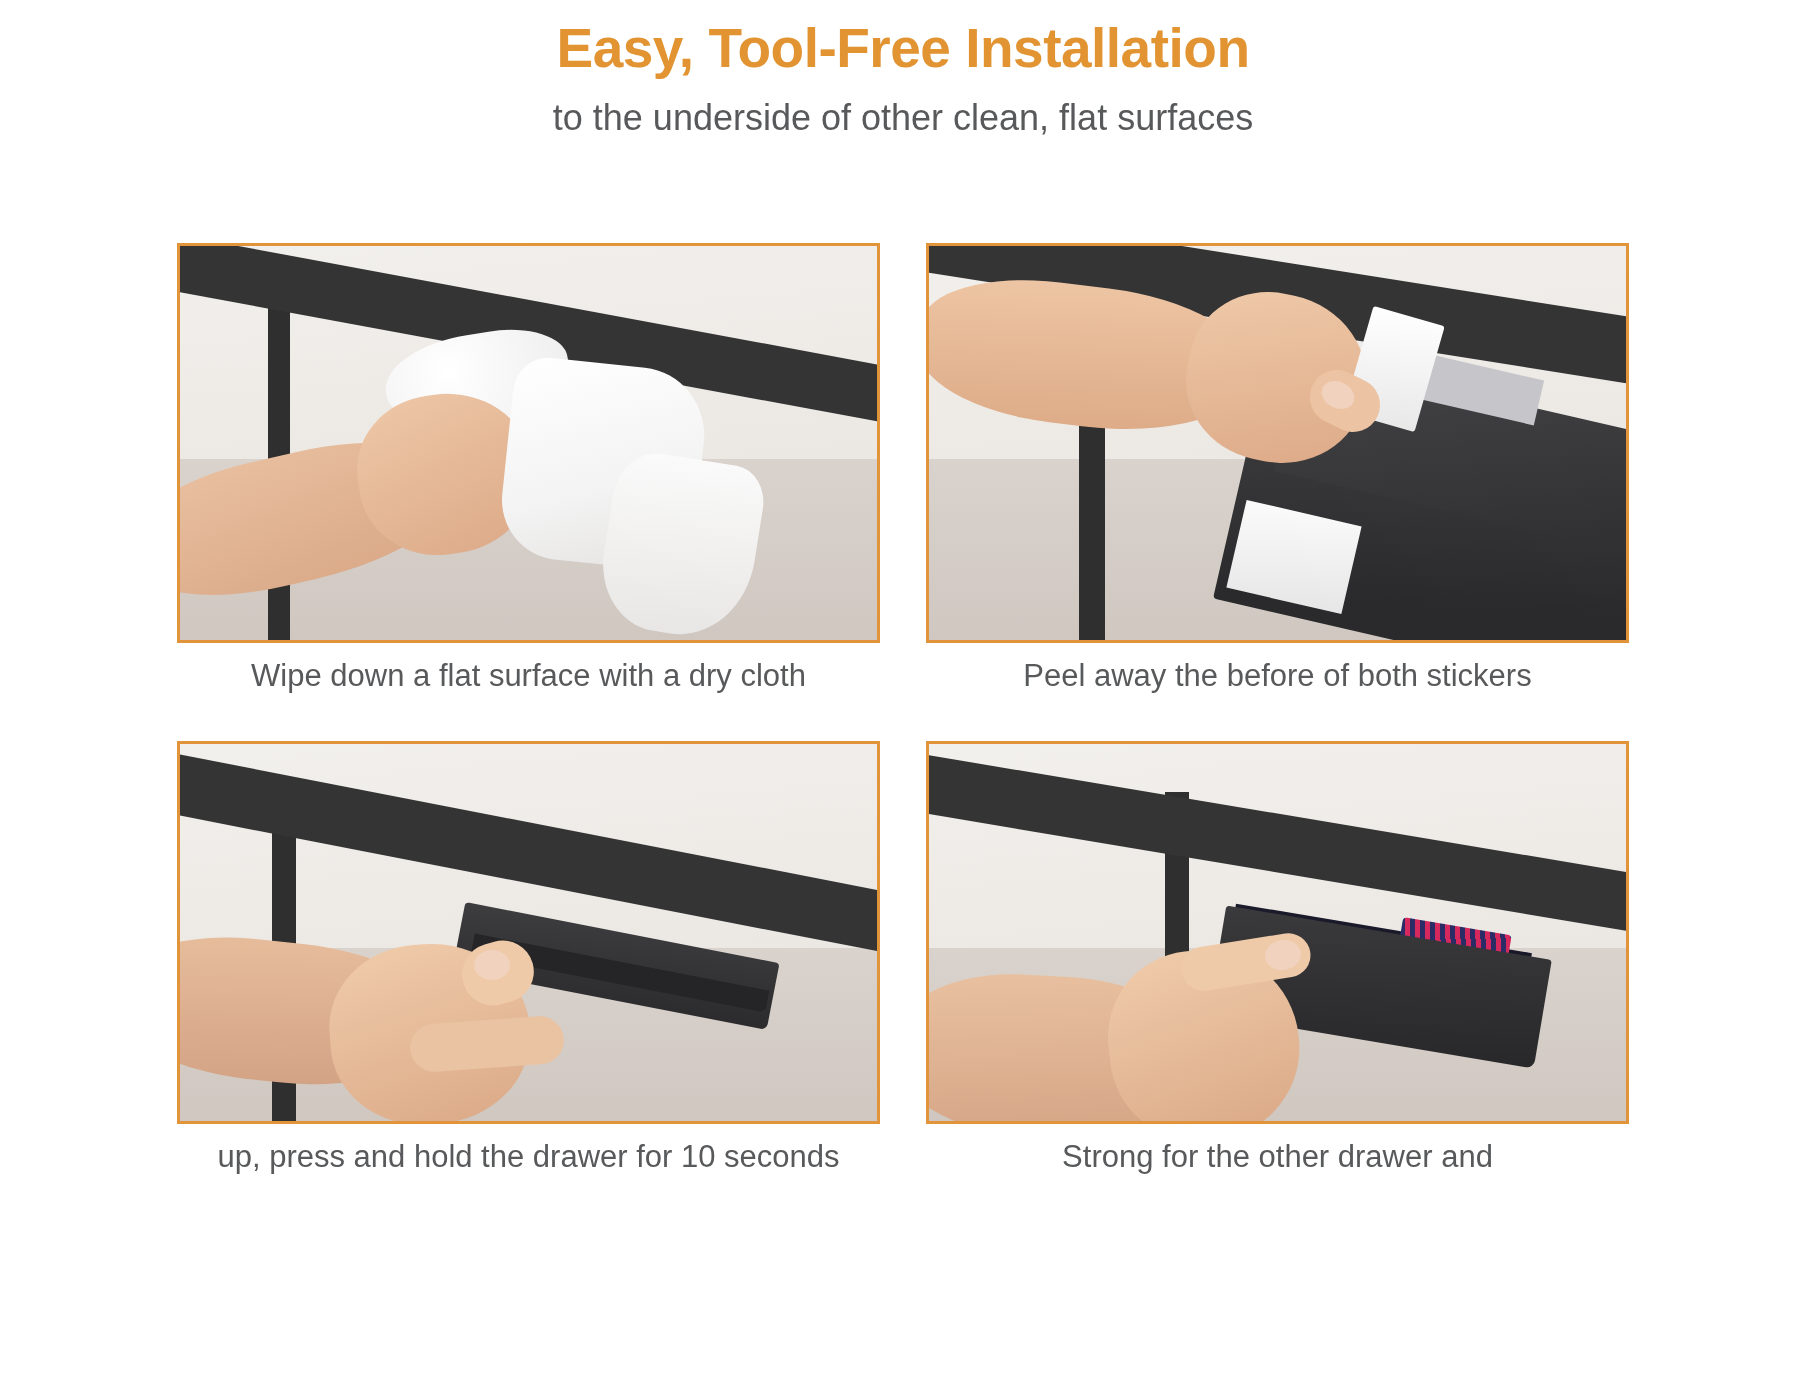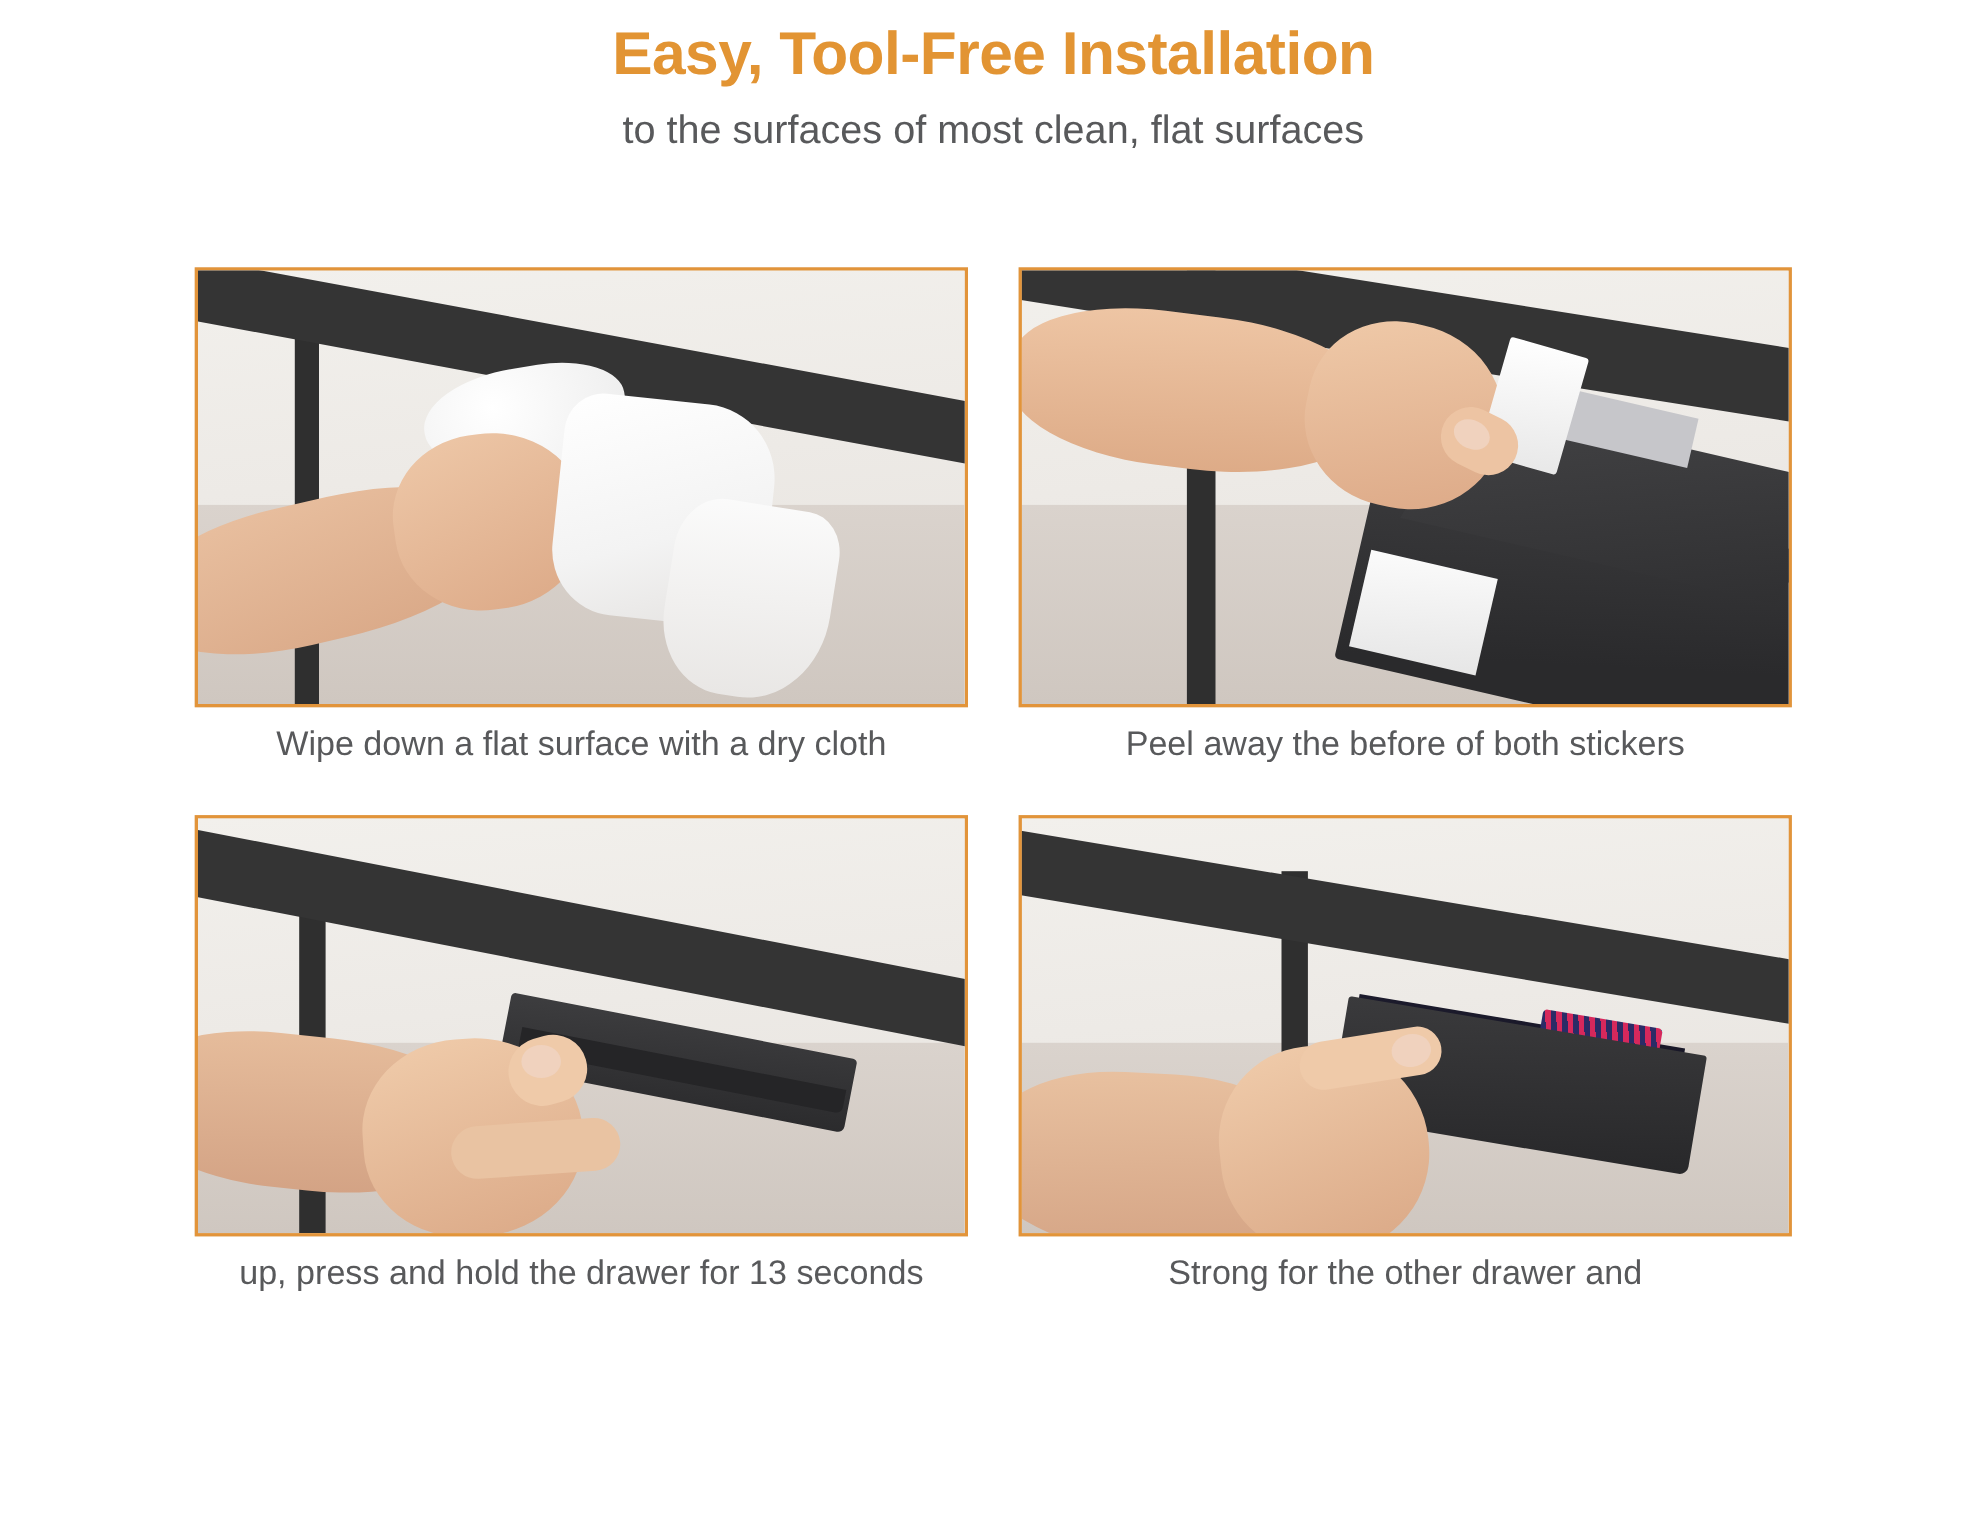--- a/index.html
+++ b/index.html
@@ -282,21 +282,21 @@
   #p4 .nail4 { left:336px; top:196px; width:36px; height:30px; transform:rotate(-9deg); }
 </style>
 </head>
 <body>
 
 <div class="page">
 
   <div class="header">
     <div class="title">Easy, Tool-Free Installation</div>
     <div class="subtitle">
-      <span class="line">to the surfaces of most clean, flat surfaces</span>
+      <span class="line">to the underside of other clean, flat surfaces</span>
     </div>
   </div>
 
   <div class="grid">
 
     <div class="cell">
       <div class="frame" id="p1">
         <div class="scene">
           <div class="wall"></div>
           <div class="wall-lower"></div>
@@ -347,21 +347,21 @@
           <div class="drawer drawer3"></div>
           <div class="drawer drawerlip"></div>
           <div class="arm arm3"></div>
           <div class="hand hand3"></div>
           <div class="finger finger3"></div>
           <div class="finger thumb3"></div>
           <div class="nail nail3"></div>
         </div>
       </div>
       <div class="caption">
-        <span class="line">up, press and hold the drawer for 13 seconds</span>
+        <span class="line">up, press and hold the drawer for 10 seconds</span>
       </div>
     </div>
 
     <div class="cell">
       <div class="frame tall" id="p4">
         <div class="scene">
           <div class="wall"></div>
           <div class="wall-lower"></div>
           <div class="leg leg4"></div>
           <div class="slab slab4"></div>

